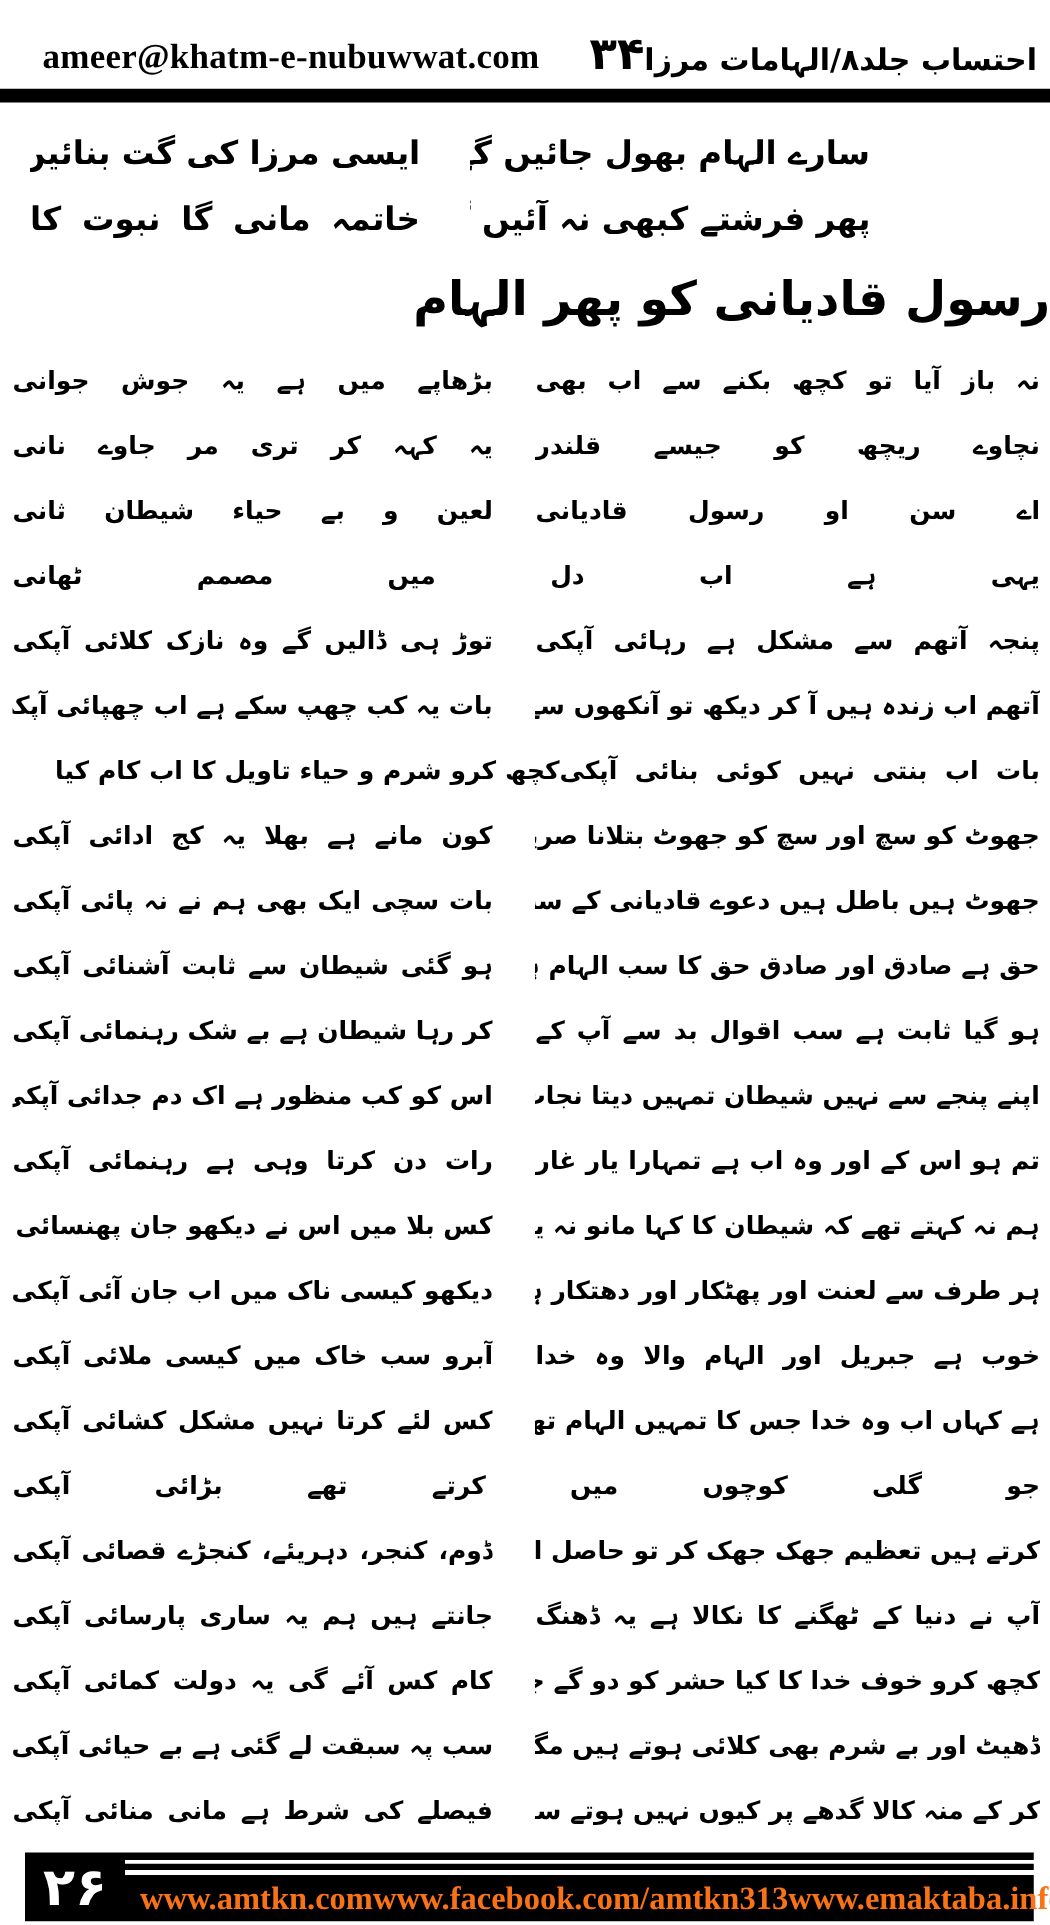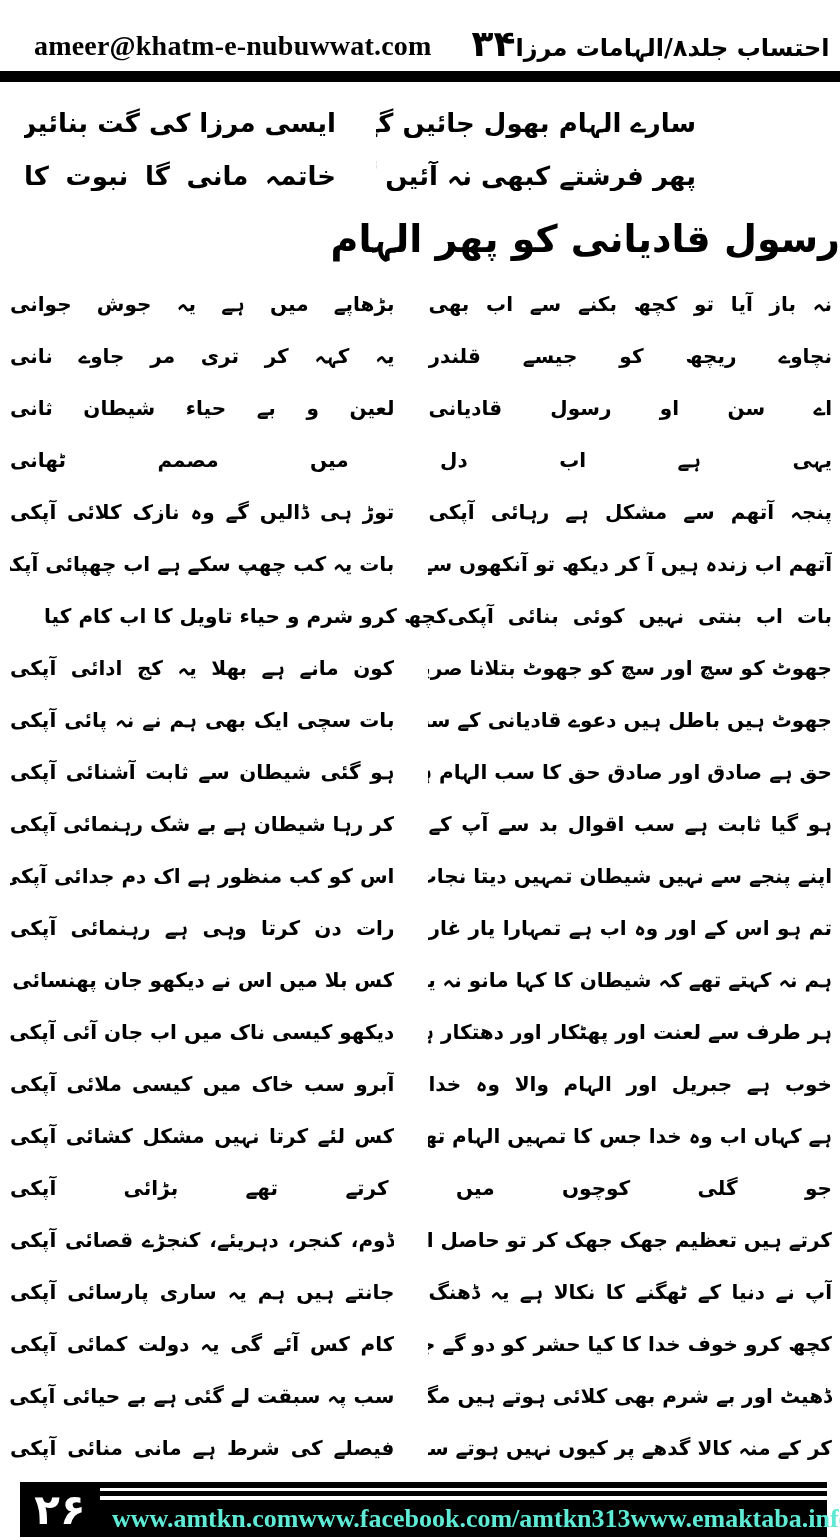--- a/index.html
+++ b/index.html
@@ -102,21 +102,21 @@
     display: flex; align-items: center; justify-content: center;
     font-size: 42px;
     direction: rtl;
   }
   .footer-right { position: absolute; left: 100px; right: 13px; bottom: 3px; }
   .footer-rule-1 { height: 6px; background: #000; margin-bottom: 3px; }
   .footer-rule-2 { height: 5px; background: #000; margin-bottom: 4px; }
   .footer-links-bar {
     height: 37px;
     background: #000;
-    color: #5eead4;
+    color: #f97316;
     display: flex;
     align-items: center;
     justify-content: space-between;
     padding: 0 12px;
     font-family: "Liberation Serif", serif;
     font-weight: bold;
     font-size: 26px;
     white-space: nowrap;
   }
 </style>

